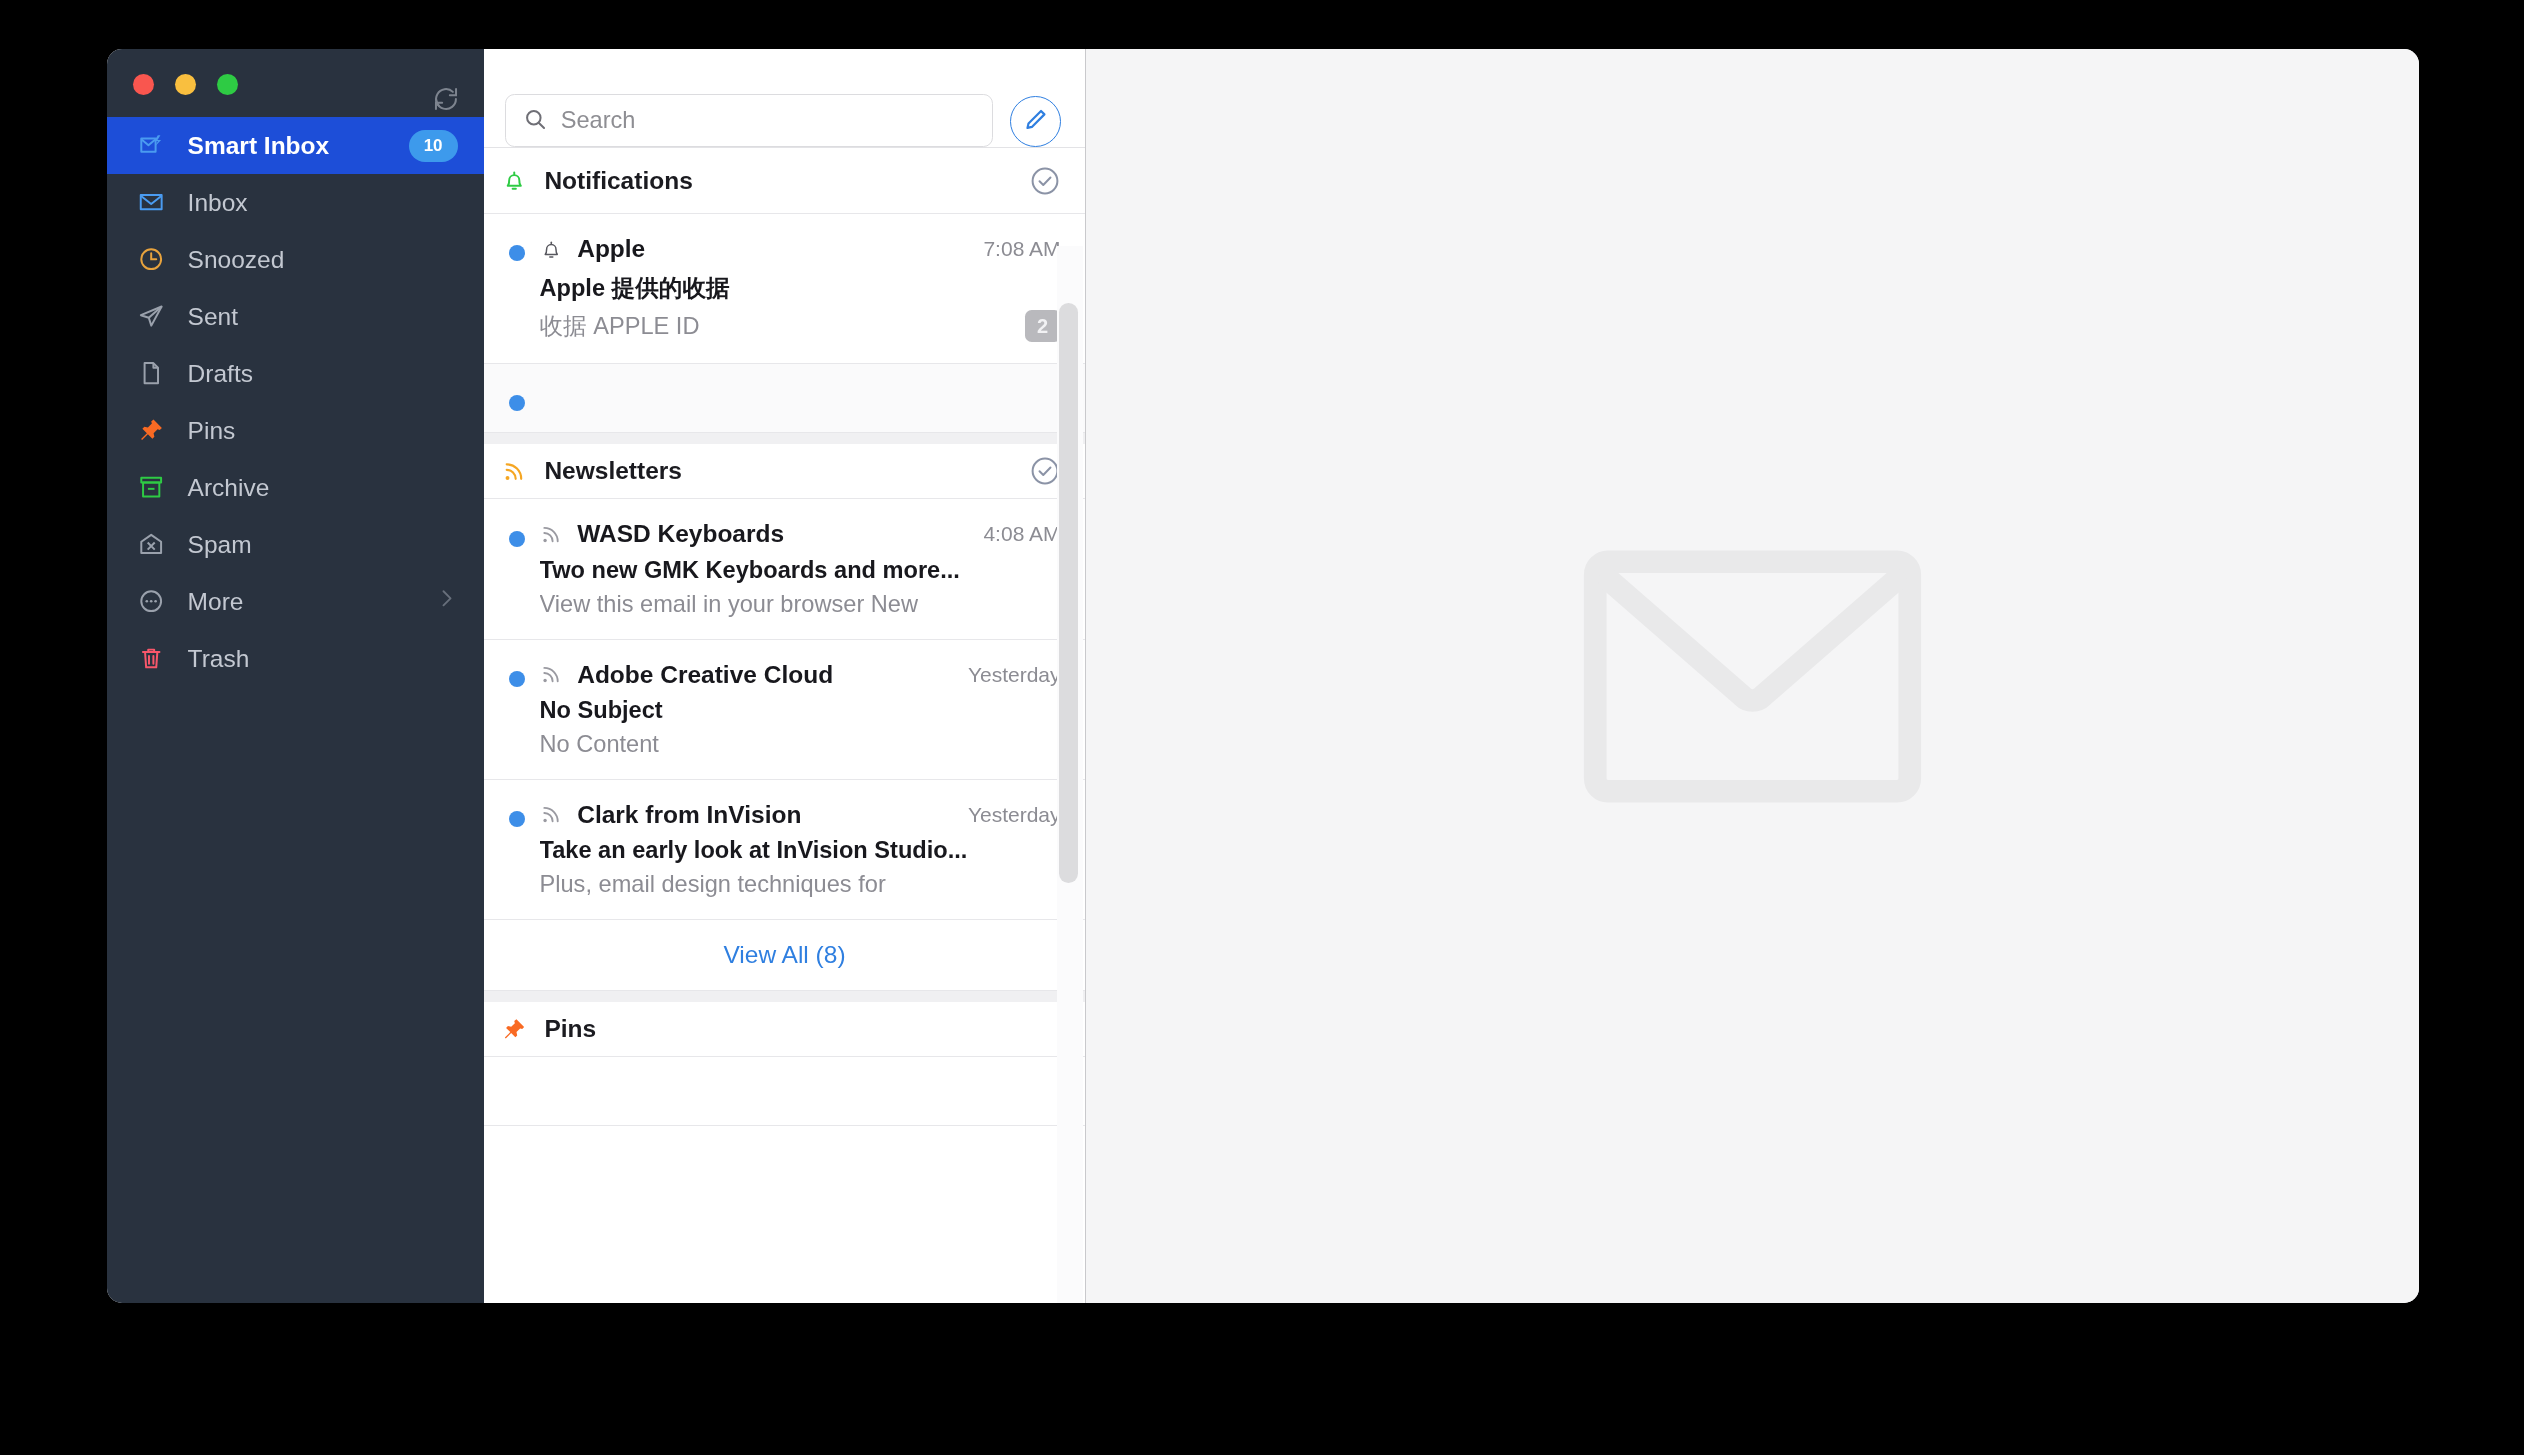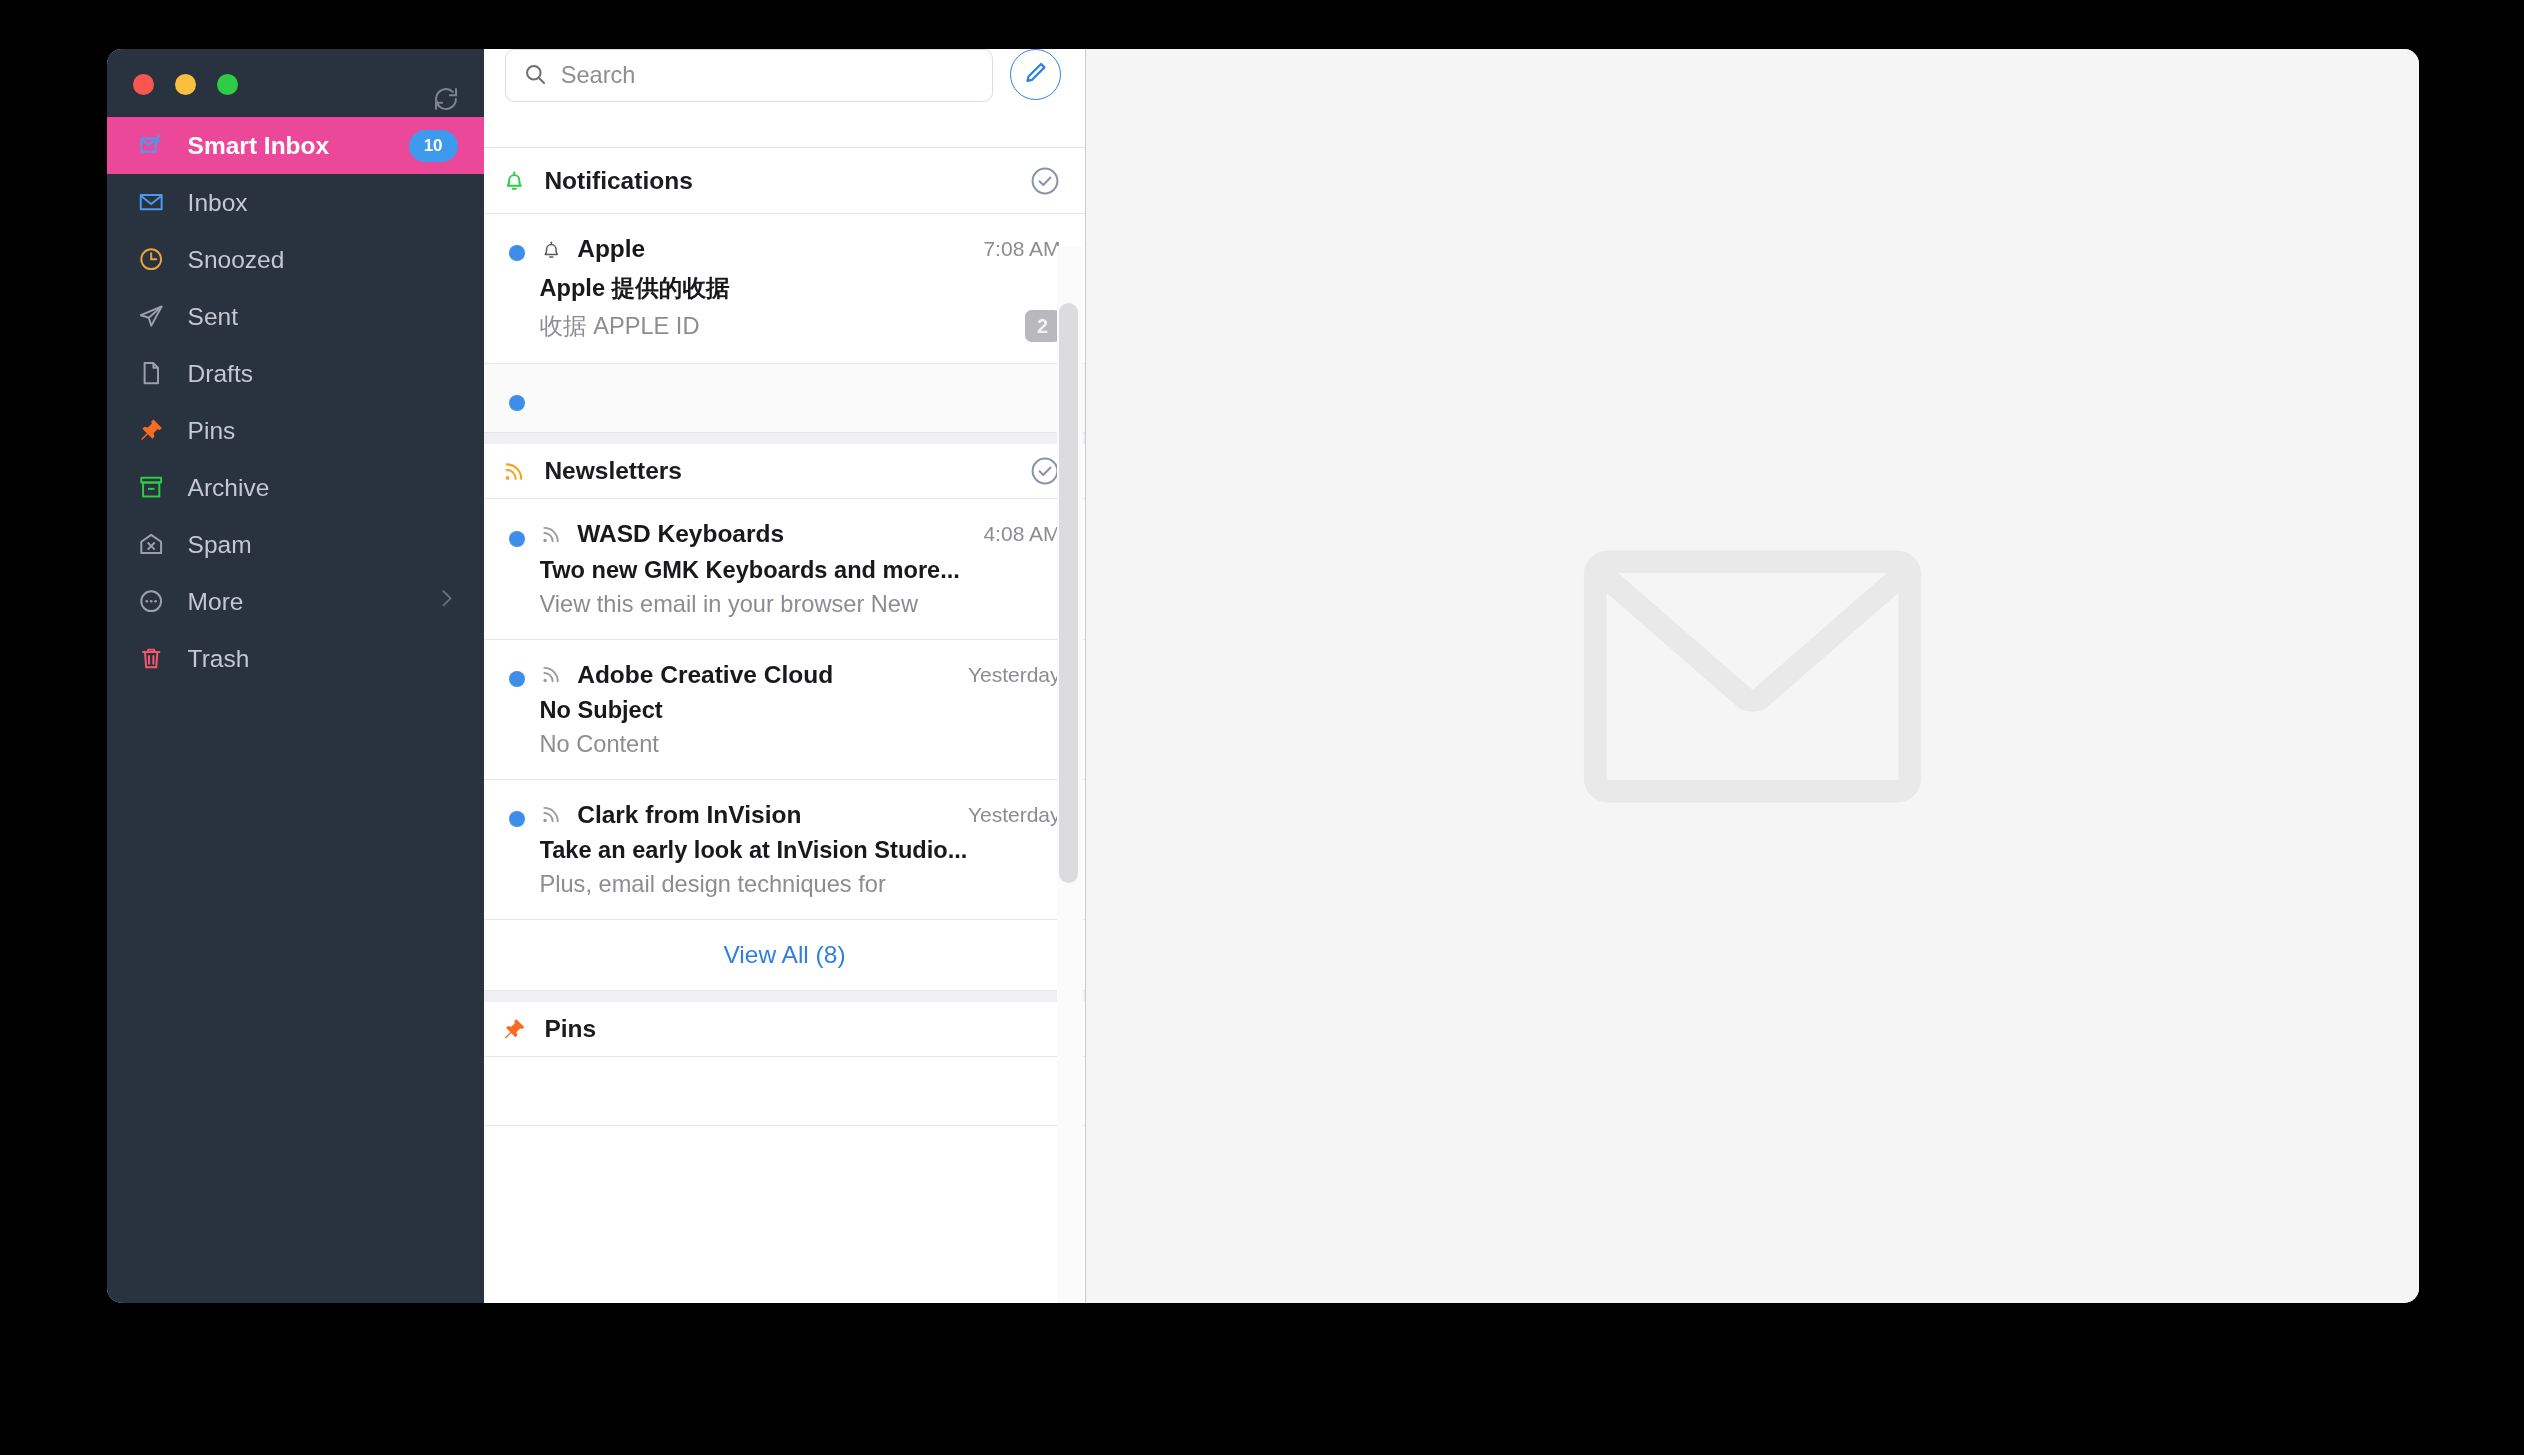--- a/index.html
+++ b/index.html
@@ -65,21 +65,21 @@
     cursor: default;
   }
   .nav-item .nav-icon {
     width: 28px; height: 28px;
     flex: 0 0 28px;
     margin-right: 22.6px;
     display: flex; align-items: center; justify-content: center;
   }
   .nav-item .nav-label { flex: 1 1 auto; white-space: nowrap; }
   .nav-item.active {
-    background: #ec4899;
+    background: #1d4ed8;
     color: #ffffff;
     font-weight: bold;
   }
   .nav-badge {
     background: #3d9aec;
     color: #fff;
     font-size: 17px;
     font-weight: bold;
     border-radius: 17px;
     min-width: 49px;
@@ -97,21 +97,21 @@
     background: #ffffff;
     display: flex;
     flex-direction: column;
     border-right: 1.9px solid #c9c9cc;
     position: relative;
   }
   #search-bar {
     height: 98px;
     flex: 0 0 98px;
     display: flex;
-    align-items: flex-start;
+    align-items: flex-end;
     padding: 0 24.5px 0 21px;
     background: #fff;
     gap: 17px;
   }
   #search-field {
     flex: 1 1 auto;
     height: 53px;
     border: 1.4px solid #dcdcdf;
     border-radius: 9.4px;
     display: flex;

